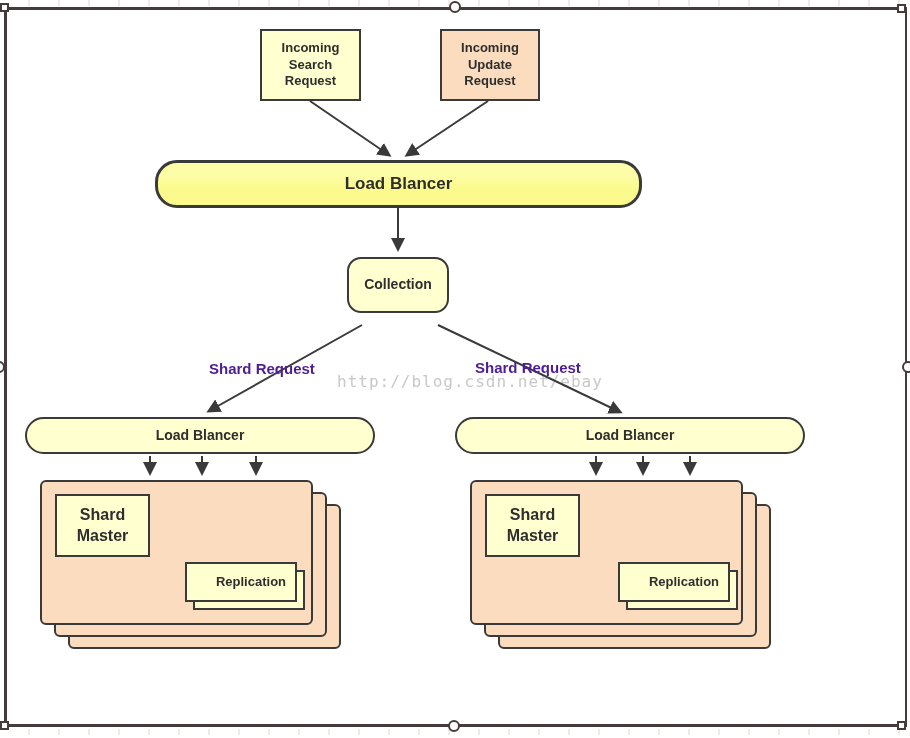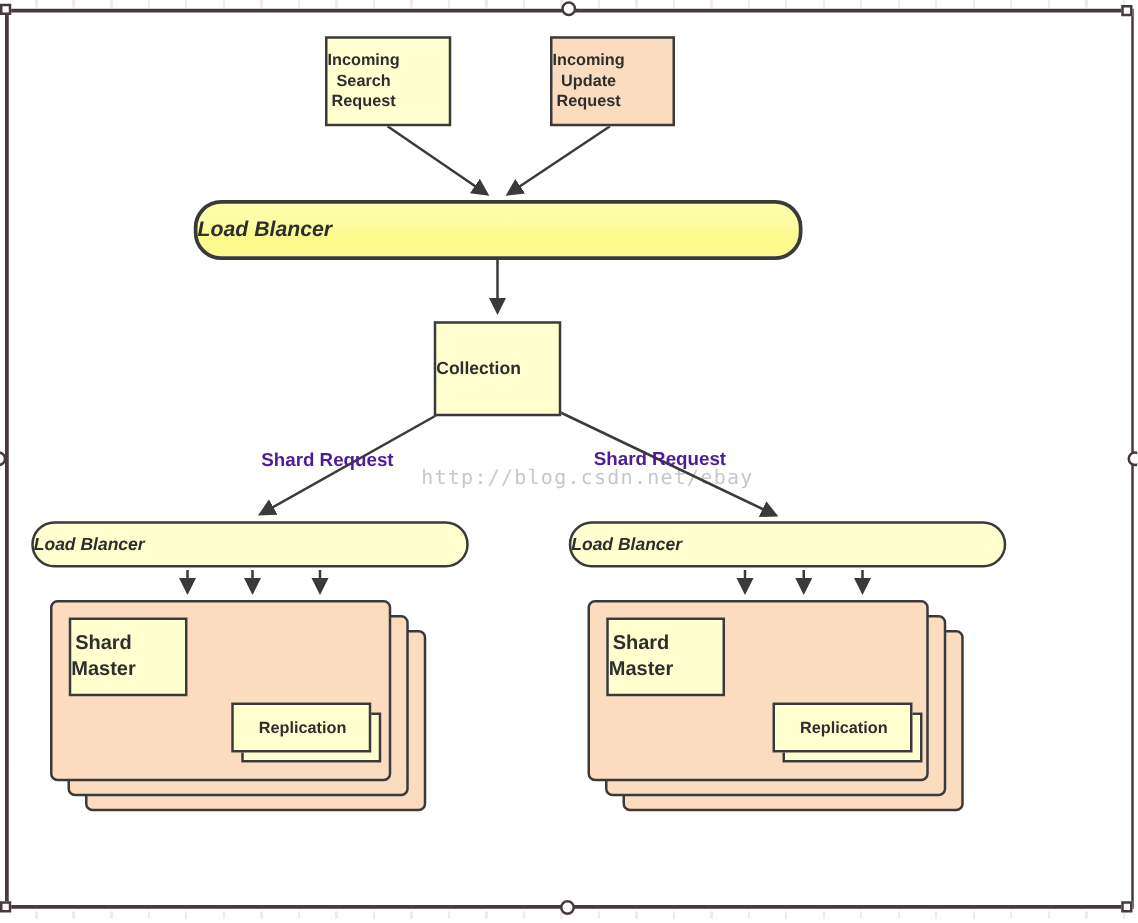--- a/index.html
+++ b/index.html
@@ -22,32 +22,32 @@
     position:absolute;left:4px;top:7px;width:903px;height:720px;
     border:3px solid var(--frame);border-right-width:2px;background:#fff;
   }
   .handle{position:absolute;background:#fff;border:2px solid var(--frame);z-index:30;}
   .handle.square{width:9px;height:9px;}
   .handle.circle{width:12px;height:12px;border-radius:50%;}
   
   #wires{position:absolute;left:0;top:0;width:910px;height:738px;z-index:5;}
   
   .node{
-    position:absolute;display:flex;align-items:center;justify-content:flex-start;
+    position:absolute;display:flex;align-items:center;justify-content:center;
     text-align:center;font-weight:bold;border:2.5px solid var(--ink);
     background:var(--pale-yellow);z-index:10;line-height:1.28;
   }
   .node-label{white-space:pre-line;}
   .box-search{left:260px;top:29px;width:101px;height:72px;font-size:13px;}
   .box-update{left:440px;top:29px;width:100px;height:72px;font-size:13px;background:var(--peach);}
-  .pill{border-radius:22px;font-style:italic;}
+  .pill{border-radius:22px;}
   .pill-main{left:155px;top:160px;width:487px;height:48px;font-size:17px;
     border-width:3px;background:var(--bright-yellow);
     background:linear-gradient(180deg,#fdfda8 0 30%,var(--bright-yellow) 60%);}
-  .box-collection{left:347px;top:257px;width:102px;height:76px;font-size:14px;}
+  .box-collection{left:347px;top:257px;width:102px;height:56px;font-size:14px;border-radius:14px;}
   .pill-left{left:25px;top:417px;width:350px;height:37px;font-size:14px;}
   .pill-right{left:455px;top:417px;width:350px;height:37px;font-size:14px;}
   .edge-label{
     position:absolute;font-weight:bold;font-size:15px;z-index:12;color:#4c1d95;
   }
   .lbl-shard-left{left:209px;top:360px;}
   .lbl-shard-right{left:475px;top:359px;}
   .watermark{
     position:absolute;left:337px;top:372px;z-index:4;
     font-family:"DejaVu Sans Mono","Liberation Mono",monospace;

